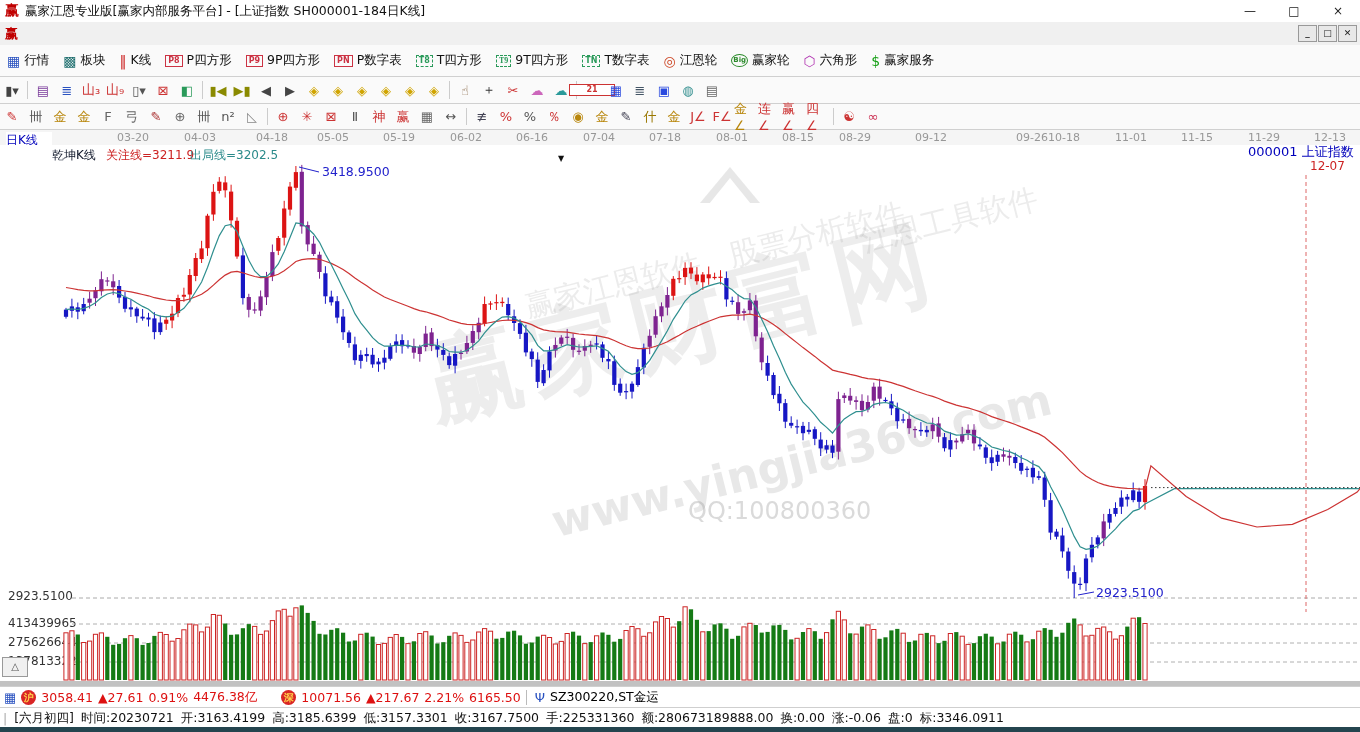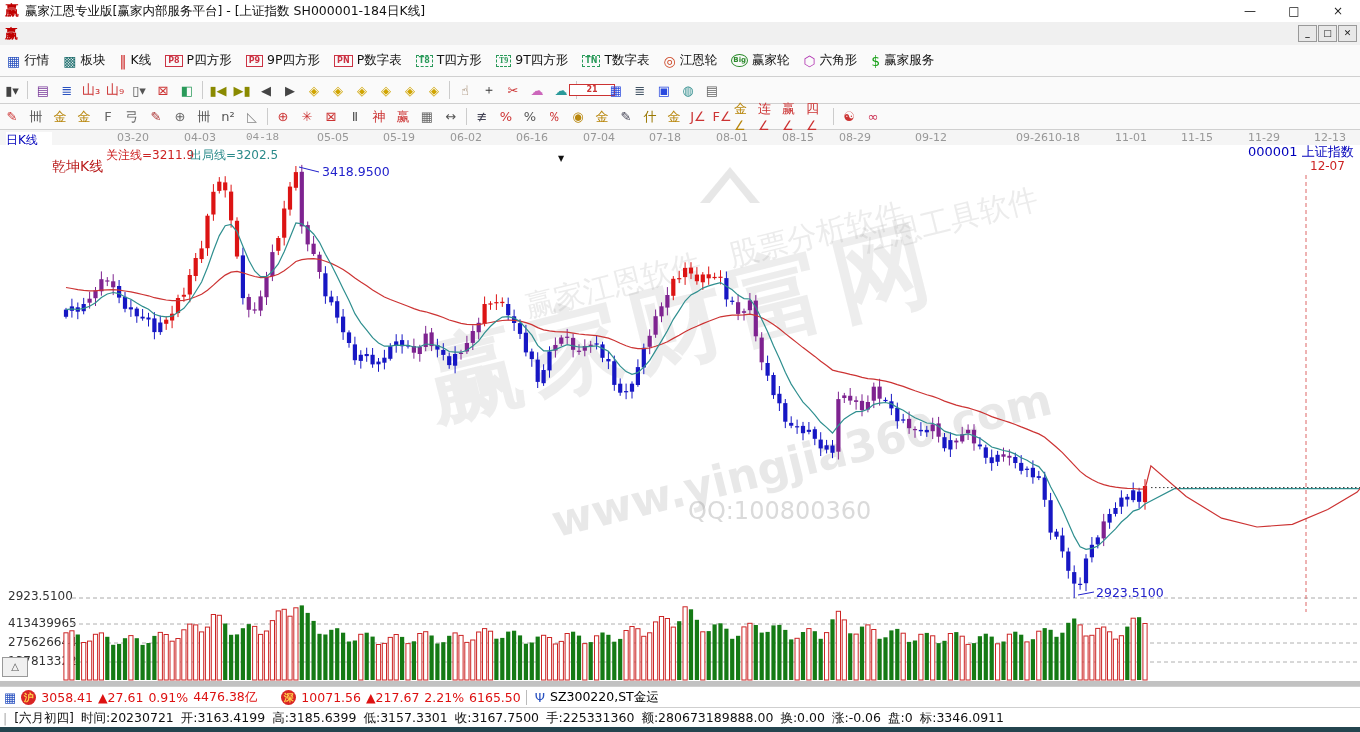--- a/index.html
+++ b/index.html
@@ -51,21 +51,21 @@
   .wm-url{left:545px;top:290px;font-size:44px;font-weight:bold;color:rgba(140,140,140,0.20);
           transform:rotate(-14deg);}
   .wm-qq{left:688px;top:352px;font-size:24px;color:rgba(150,150,150,0.35);}
   .wm-s1{left:520px;top:95px;font-size:30px;color:rgba(150,150,150,0.18);transform:rotate(-14deg);}
   .wm-s2{left:860px;top:55px;font-size:30px;color:rgba(150,150,150,0.18);transform:rotate(-14deg);}
   .wm-tri-out{left:700px;top:22px;width:0;height:0;border-left:30px solid transparent;
               border-right:30px solid transparent;border-bottom:36px solid rgba(160,160,160,0.25);}
   .wm-tri-in{left:709px;top:33px;width:0;height:0;border-left:21px solid transparent;
              border-right:21px solid transparent;border-bottom:26px solid #fff;}
   .ov{position:absolute;z-index:3;white-space:nowrap;}
-  .lbl-qiankun{left:52px;top:13px;font-size:14px;color:#b91c1c;}
+  .lbl-qiankun{left:52px;top:2px;font-size:12px;color:#0f172a;}
   .lbl-guard{left:106px;top:2px;font-size:12px;color:#cc2222;}
   .lbl-exit{left:190px;top:2px;font-size:12px;color:#2a8a8a;}
   .lbl-symbol{left:1248px;top:-2px;font-size:13px;color:#0000bb;}
   .lbl-datemark{left:1310px;top:14px;font-size:12px;color:#cc2222;}
   .lbl-peak{left:322px;top:19px;font-size:12.5px;color:#2222cc;}
   .lbl-low{left:1096px;top:440px;font-size:12.5px;color:#2222cc;}
   .lbl-pricegrid{left:8px;top:444px;font-size:12px;color:#333;}
   .vol-labels span{position:absolute;left:8px;font-size:12px;color:#333;}
   .marker-down{left:558px;top:9px;font-size:8px;color:#111;}
   .pane-btn{left:2px;top:512px;width:24px;height:18px;background:#f0f0f0;border:1px solid #999;
@@ -369,21 +369,21 @@
       </div>
       <div class="ibtn">
         <span style="color: rgb(204, 51, 85);">∞</span>
       </div>
     </div>
 
   <div class="dateaxis">
     <div class="dates">
         <span style="left: 117px;">03-20</span>
         <span style="left: 184px;">04-03</span>
-        <span style="left: 246px; font-family: Liberation Mono, monospace;">04-18</span>
+        <span style="left: 256px;">04-18</span>
         <span style="left: 317px;">05-05</span>
         <span style="left: 383px;">05-19</span>
         <span style="left: 450px;">06-02</span>
         <span style="left: 516px;">06-16</span>
         <span style="left: 583px;">07-04</span>
         <span style="left: 649px;">07-18</span>
         <span style="left: 716px;">08-01</span>
         <span style="left: 782px;">08-15</span>
         <span style="left: 839px;">08-29</span>
         <span style="left: 915px;">09-12</span>

